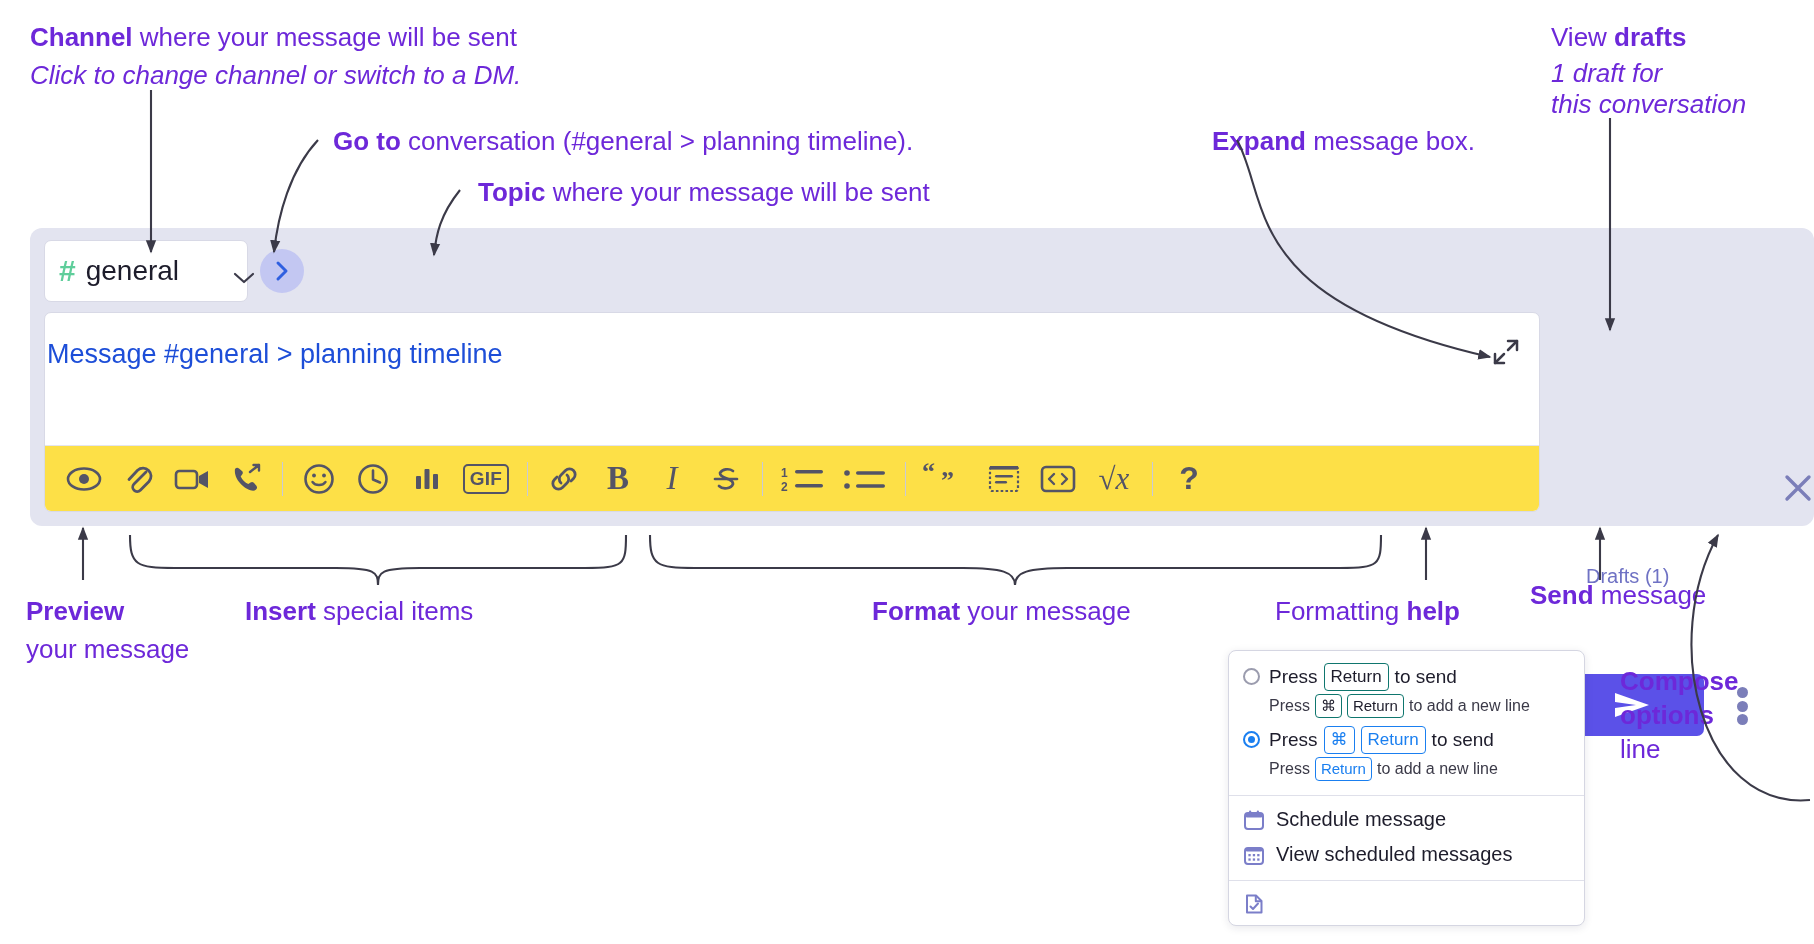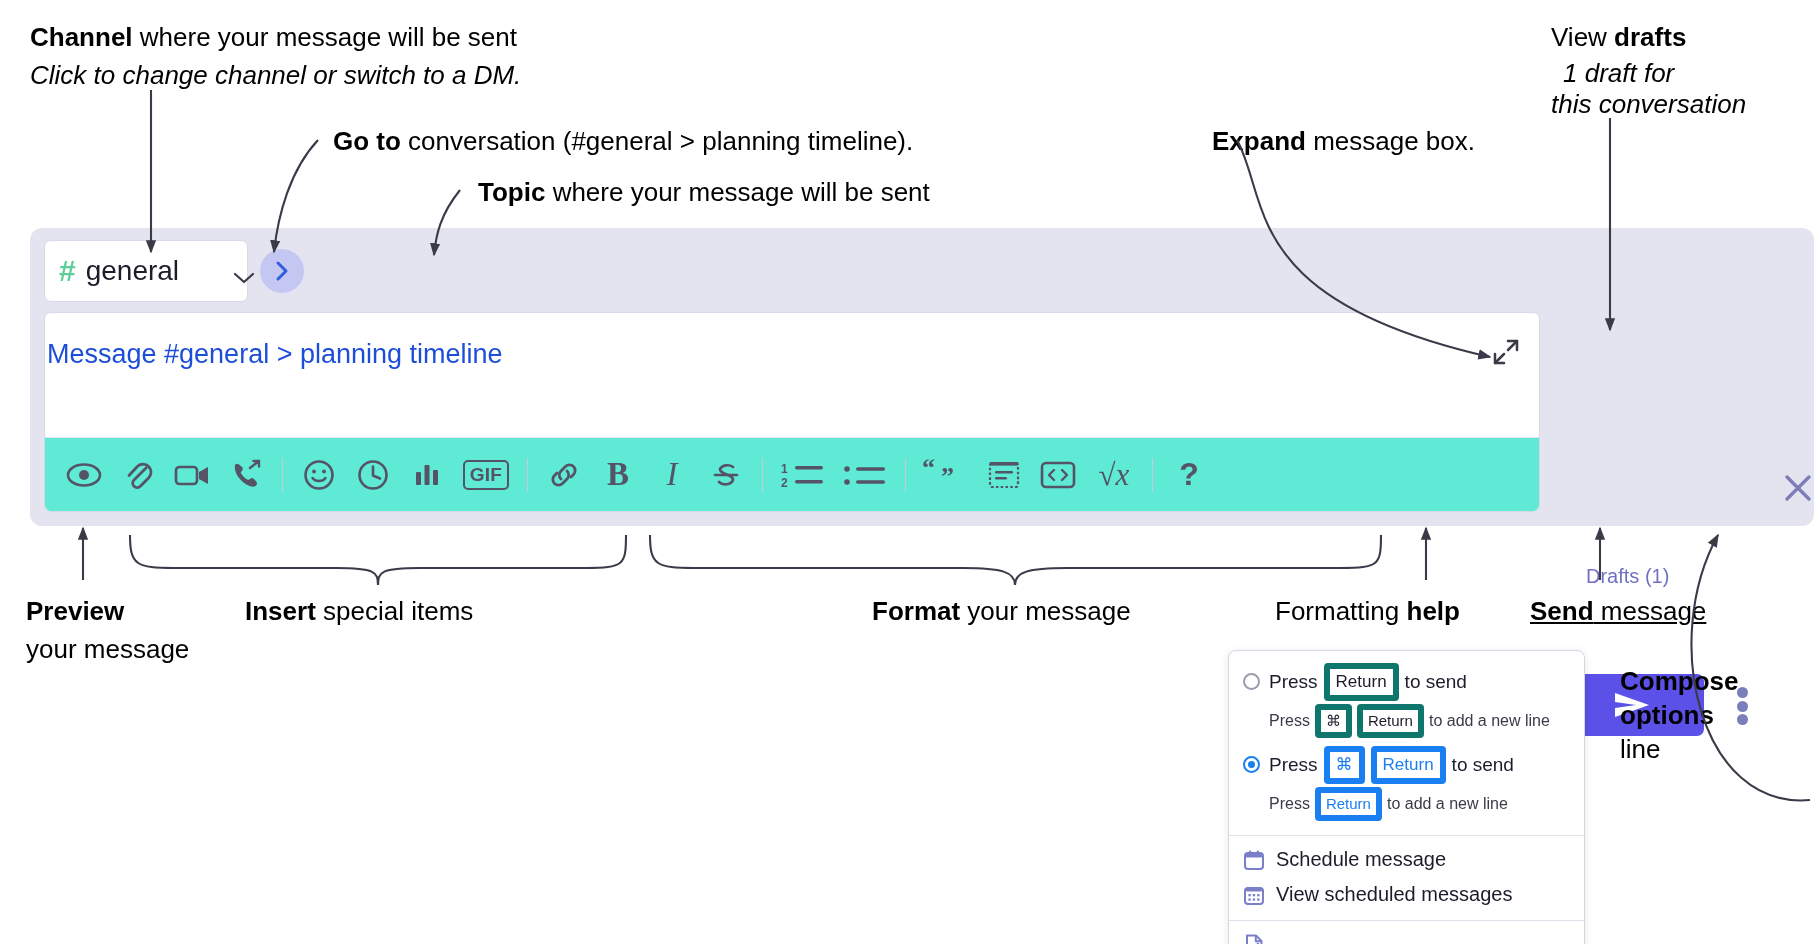--- a/index.html
+++ b/index.html
@@ -4,21 +4,21 @@
 <style>
   * { box-sizing: border-box; }
   html, body { margin:0; padding:0; }
   body {
     width:1814px; height:944px; position:relative;
     background:#ffffff;
     font-family:"Liberation Sans", sans-serif;
     color:#1d1c2b;
     overflow:hidden;
   }
-  .ann { position:absolute; font-size:26px; line-height:1.22; color:#000000; white-space:nowrap; }
+  .ann { position:absolute; font-size:26px; line-height:1.22; color:#6d28d9; white-space:nowrap; }
   .ann b { font-weight:700; }
   .ann i { font-style:italic; }
 
   
   #compose-panel {
     position:absolute; left:30px; top:228px; width:1784px; height:298px;
     background:#e3e4f0; border-radius:12px;
   }
   #compose-inner {
     position:absolute; left:14px; top:12px; width:1496px; height:272px;
@@ -45,22 +45,22 @@
   #topic-clear { width:40px; height:40px; display:flex; align-items:center; justify-content:center; cursor:pointer; }
 
   
   #message-box {
     position:absolute; left:0; top:72px; width:100%; height:200px;
     background:#ffffff; border:1px solid #d8d9e6; border-radius:7px; overflow:hidden;
   }
   #msg-placeholder { position:absolute; left:2px; top:26px; font-size:27px; color:#1d4ed8; }
   #expand-btn { position:absolute; right:14px; top:22px; width:36px; height:36px; cursor:pointer; }
   #toolbar {
-    position:absolute; left:0; bottom:0; width:100%; height:74px;
-    background:#5eead4; border-top:1px solid #e4e5ee;
+    position:absolute; left:0; bottom:0; width:100%; height:66px;
+    background:#fde047; border-top:1px solid #e4e5ee;
     display:flex; align-items:center; padding-left:12px;
   }
   .tb { width:54px; height:54px; display:flex; align-items:center; justify-content:center; cursor:pointer; color:#545466; }
   .tb svg { display:block; }
   .tb-div { width:1px; height:34px; background:#c9cad6; margin:0 9px; }
   .gifbox {
     border:2.5px solid #545466; border-radius:5px; font-size:19px; font-weight:700;
     padding:2px 5px; letter-spacing:.3px; color:#545466;
   }
   .bold-g { font-size:33px; font-weight:700; font-family:"Liberation Serif", serif; }
@@ -85,21 +85,21 @@
     background:#ffffff; border:1px solid #d5d6e2; border-radius:8px;
     box-shadow:0 2px 8px rgba(30,30,60,.10);
     padding:10px 0 0 0;
   }
   .opt-row { display:flex; align-items:center; gap:9px; padding:2px 14px; cursor:pointer; }
   .radio { width:17px; height:17px; border-radius:50%; border:2px solid #9b9cae; flex:none; }
   .radio.on { border-color:#1a7ff0; position:relative; }
   .radio.on::after { content:""; position:absolute; left:3px; top:3px; width:7px; height:7px; border-radius:50%; background:#1a7ff0; }
   .opt-main { font-size:19px; color:#1d1c2b; display:flex; align-items:center; gap:6px; }
   .opt-sub { font-size:16px; color:#3b3a48; display:flex; align-items:center; gap:5px; padding:1px 14px 6px 40px; }
-  .key { border:6px solid #0f766e; border-radius:4px; padding:0px 6px; font-size:17px; color:#1d1c2b; background:#fff; line-height:1.5; }
+  .key { border:1px solid #0f766e; border-radius:4px; padding:0px 6px; font-size:17px; color:#1d1c2b; background:#fff; line-height:1.5; }
   .key.sm { font-size:15px; padding:0 5px; }
   .key.blue { border-color:#1a7ff0; color:#1a7ff0; }
   .menu-sep { height:1px; background:#dfe0ea; margin:8px 0 6px 0; }
   .menu-item { display:flex; align-items:center; gap:11px; padding:6px 14px; font-size:20px; color:#1d1c2b; cursor:pointer; }
   .menu-item svg { flex:none; display:block; }
 
   
   #overlay { position:absolute; left:0; top:0; width:1814px; height:944px; pointer-events:none; }
 </style>
 </head>
@@ -117,21 +117,21 @@
 <div class="ann" style="left:478px; top:177px;">
   <b>Topic</b><span> where your message will be sent</span>
 </div>
 
 <div class="ann" style="left:1212px; top:126px;">
   <b>Expand</b><span> message box.</span>
 </div>
 
 <div class="ann" style="left:1551px; top:22px;">
   <div><span>View </span><b>drafts</b></div>
-  <div style="margin-top:4px;margin-left:12px;"><i>1 draft for</i></div>
+  <div style="margin-top:4px;"><i>1 draft for</i></div>
   <div style=""><i>this conversation</i></div>
 </div>
 
 <div id="compose-panel">
 
   <div id="panel-close">
     <svg width="40" height="40" viewBox="0 0 40 40">
         <path d="M9 9 L31 31 M31 9 L9 31" stroke="#7b7eb9" stroke-width="3.4" stroke-linecap="round" fill="none"></path>
       </svg>
   </div>
@@ -314,21 +314,21 @@
 </div>
 
 <div class="ann" style="left:872px; top:596px;">
   <b>Format</b><span> your message</span>
 </div>
 
 <div class="ann" style="left:1275px; top:596px;">
   <span>Formatting </span><b>help</b>
 </div>
 
-<div class="ann" style="left:1530px; top:596px;text-decoration:underline;">
+<div class="ann" style="left:1530px; top:580px;">
   <b>Send</b><span> message</span>
 </div>
 
 <div class="ann" style="left:1620px; top:665px; line-height:1.3;">
   <div><b>Compose</b></div>
   <div><b>options</b></div>
   <div><span>line</span></div>
 </div>
 
 <div id="options-menu">

